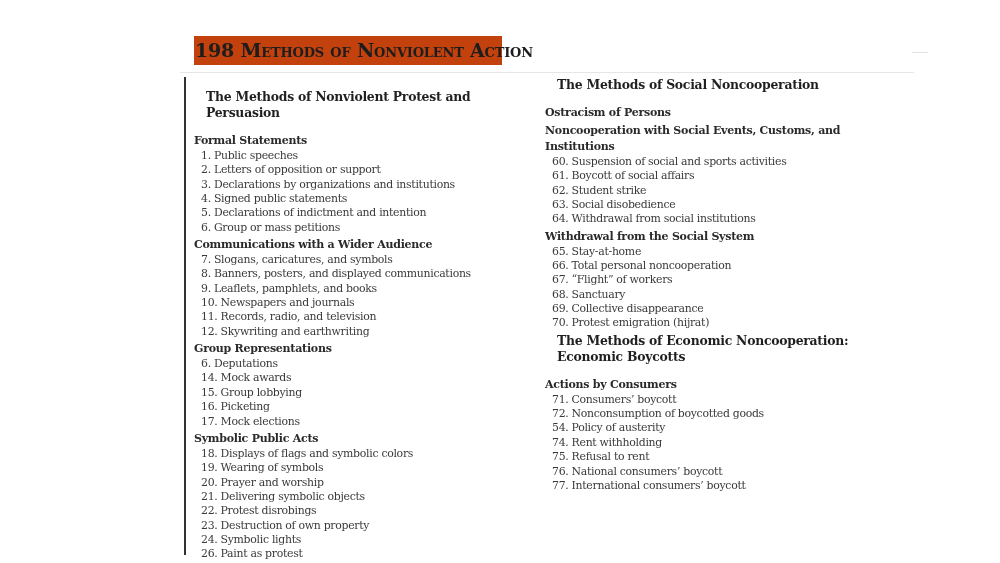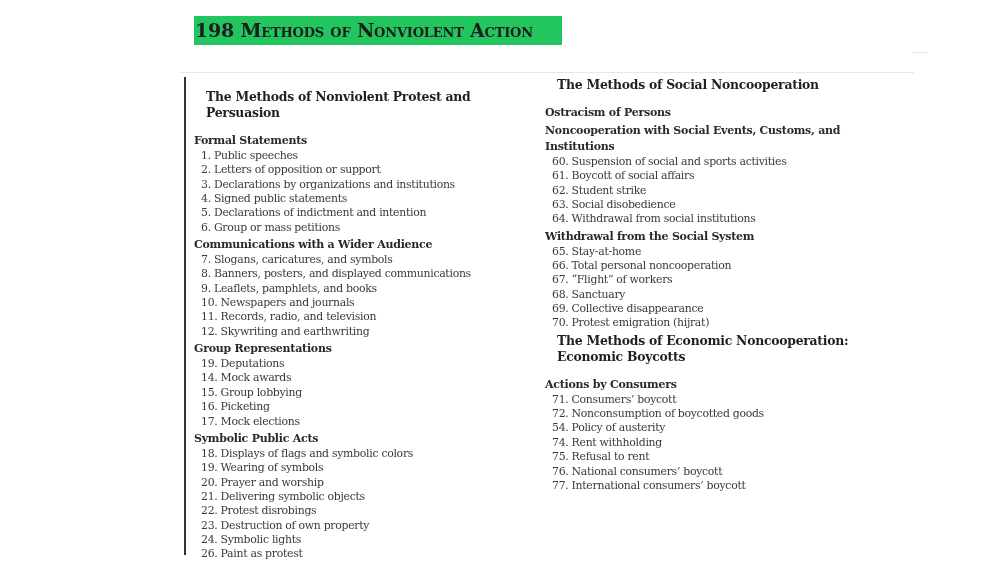--- a/index.html
+++ b/index.html
@@ -11,24 +11,24 @@
       width: 1000px;
       height: 563px;
       position: relative;
       overflow: hidden;
       font-family: "DejaVu Serif", "Liberation Serif", serif;
       color: #2b2b2b;
     }
     .title-wrap {
       position: absolute;
       left: 194px;
-      top: 16px;
+      top: 36px;
       height: 29px;
-      width: 368px;
-      background: #22c55e;
+      width: 308px;
+      background: #c2410c;
       display: flex;
       align-items: center;
     }
     .title {
       font-family: "DejaVu Serif", "Liberation Serif", serif;
       font-weight: bold;
       font-size: 19px;
       color: #1d1d1d;
       letter-spacing: -0.2px;
       font-variant: small-caps;
@@ -132,21 +132,21 @@
       <li class="item">9. Leaflets, pamphlets, and books</li>
       <li class="item">10. Newspapers and journals</li>
       <li class="item">11. Records, radio, and television</li>
       <li class="item">12. Skywriting and earthwriting</li>
     </ul>
   </section>
 
   <section>
     <h3 class="group-heading">Group Representations</h3>
     <ul class="items">
-      <li class="item">19. Deputations</li>
+      <li class="item">6. Deputations</li>
       <li class="item">14. Mock awards</li>
       <li class="item">15. Group lobbying</li>
       <li class="item">16. Picketing</li>
       <li class="item">17. Mock elections</li>
     </ul>
   </section>
 
   <section>
     <h3 class="group-heading">Symbolic Public Acts</h3>
     <ul class="items">

